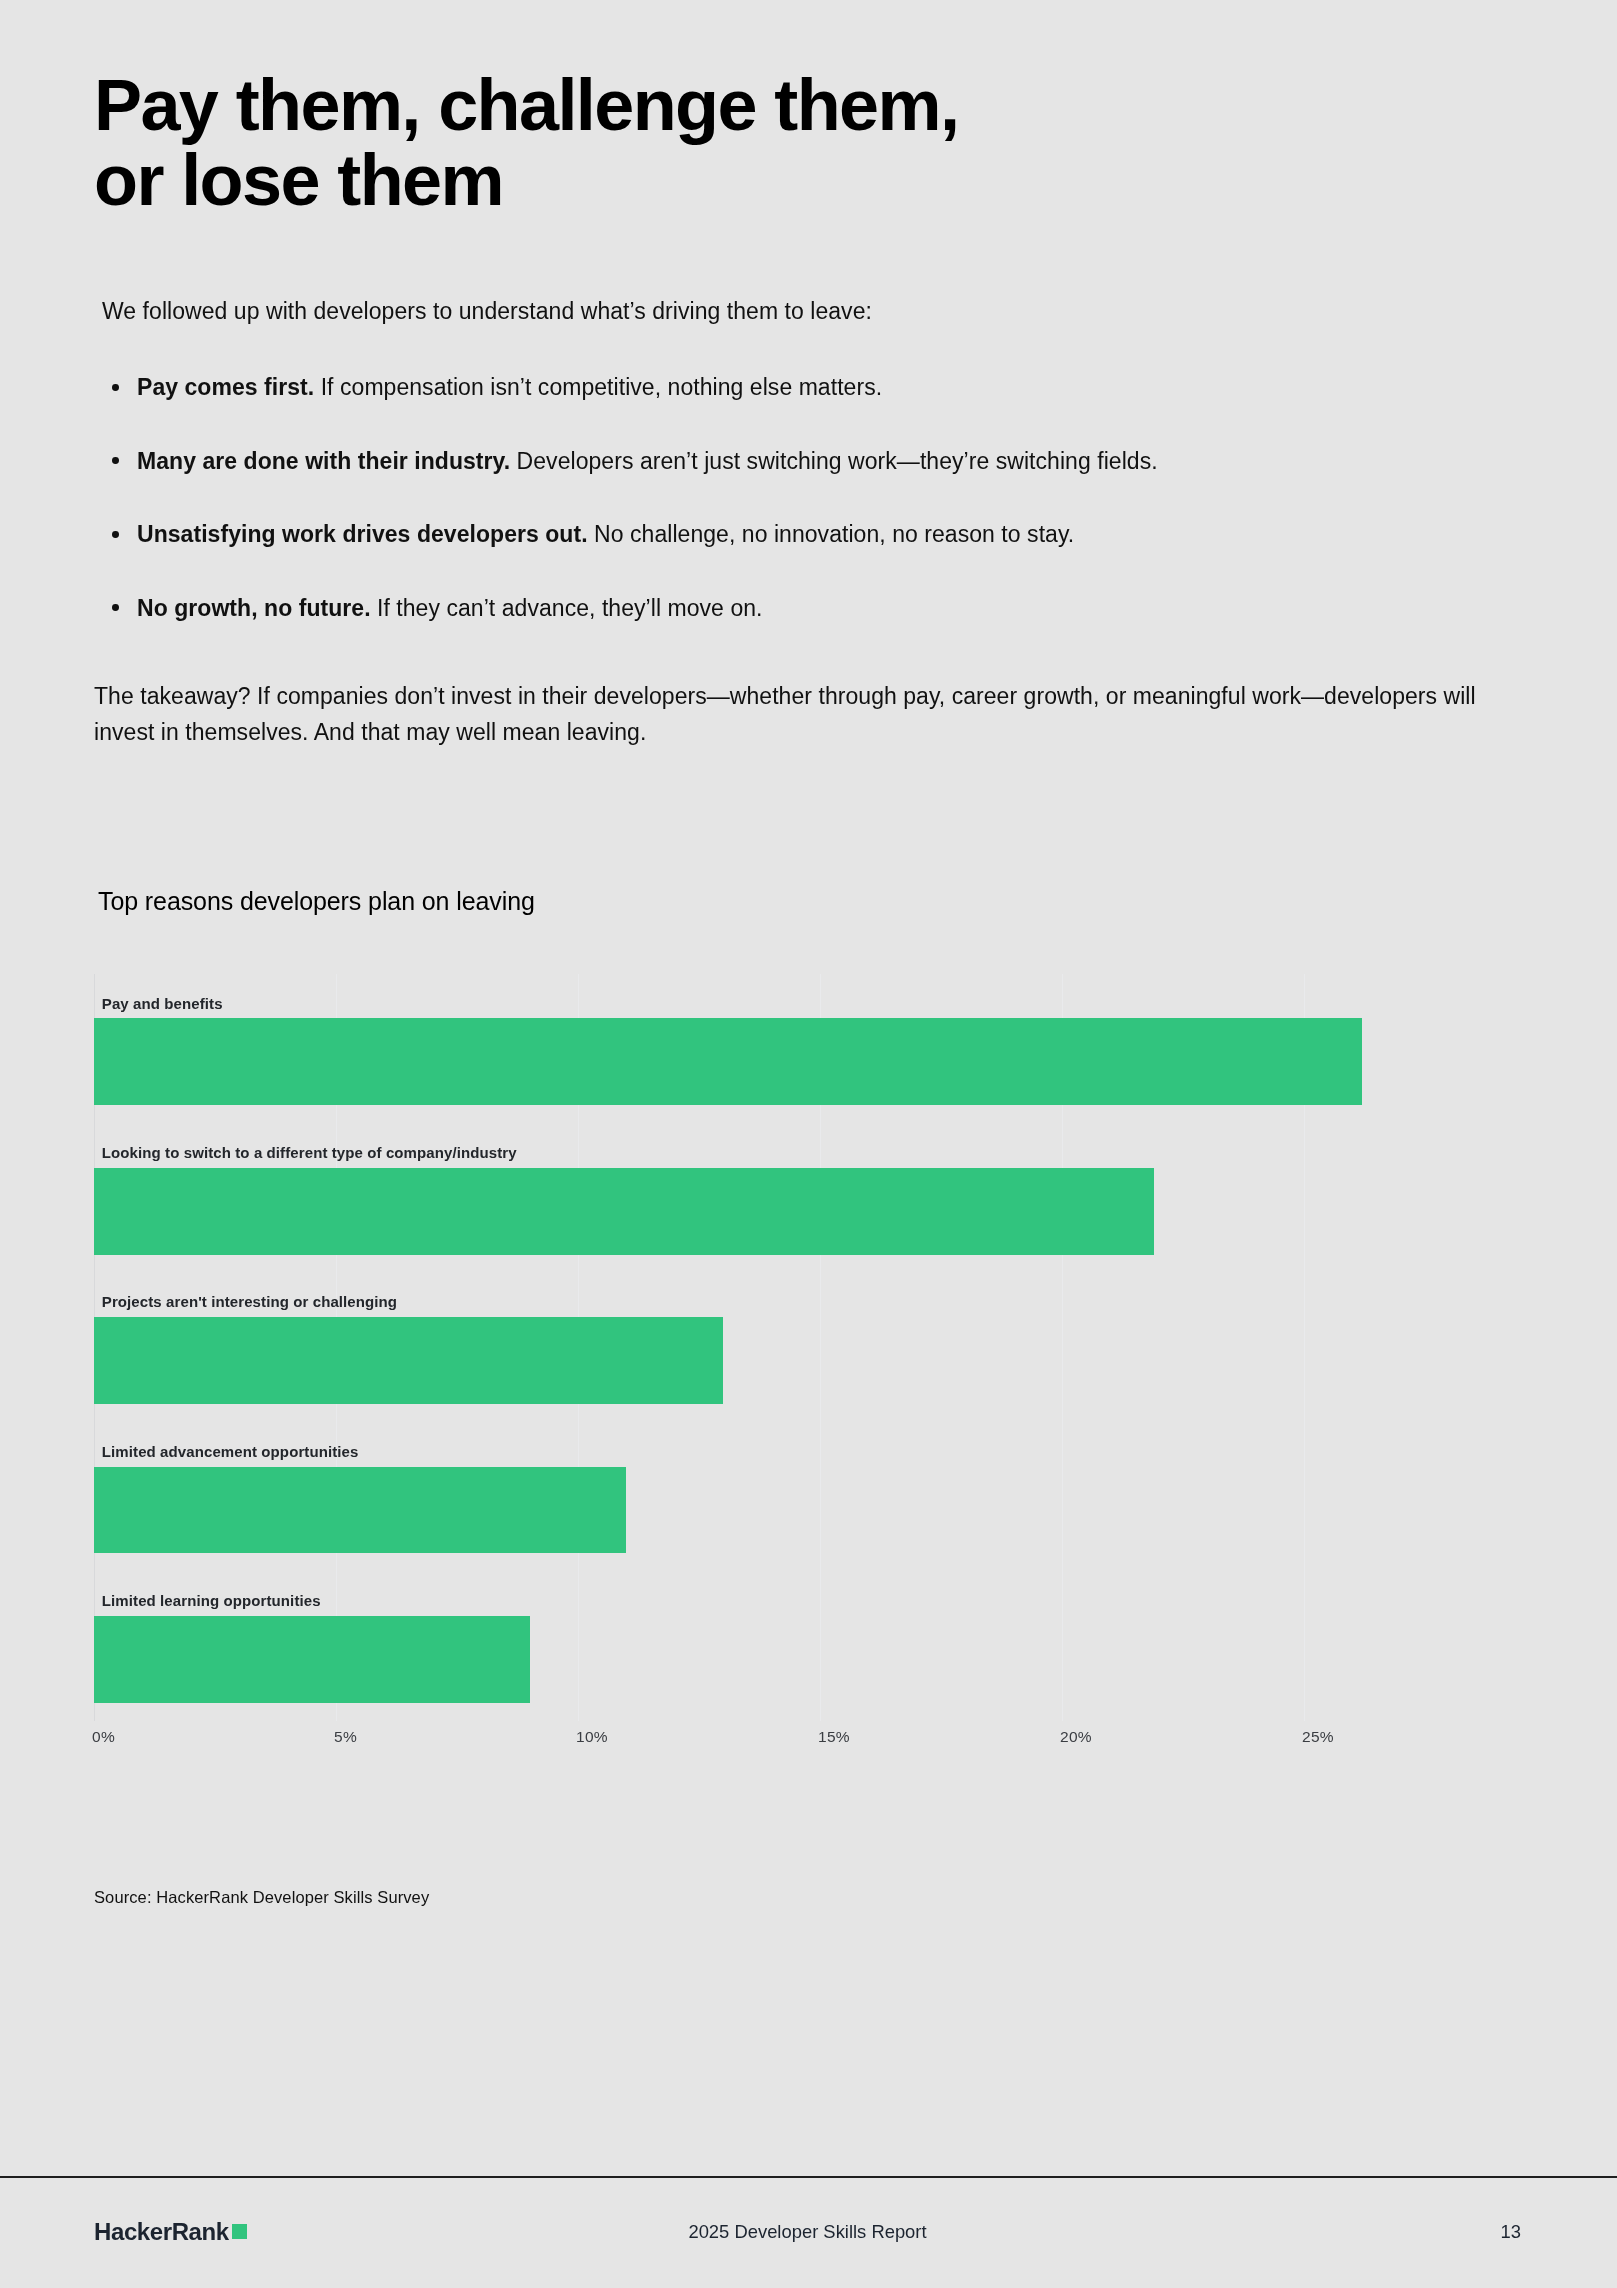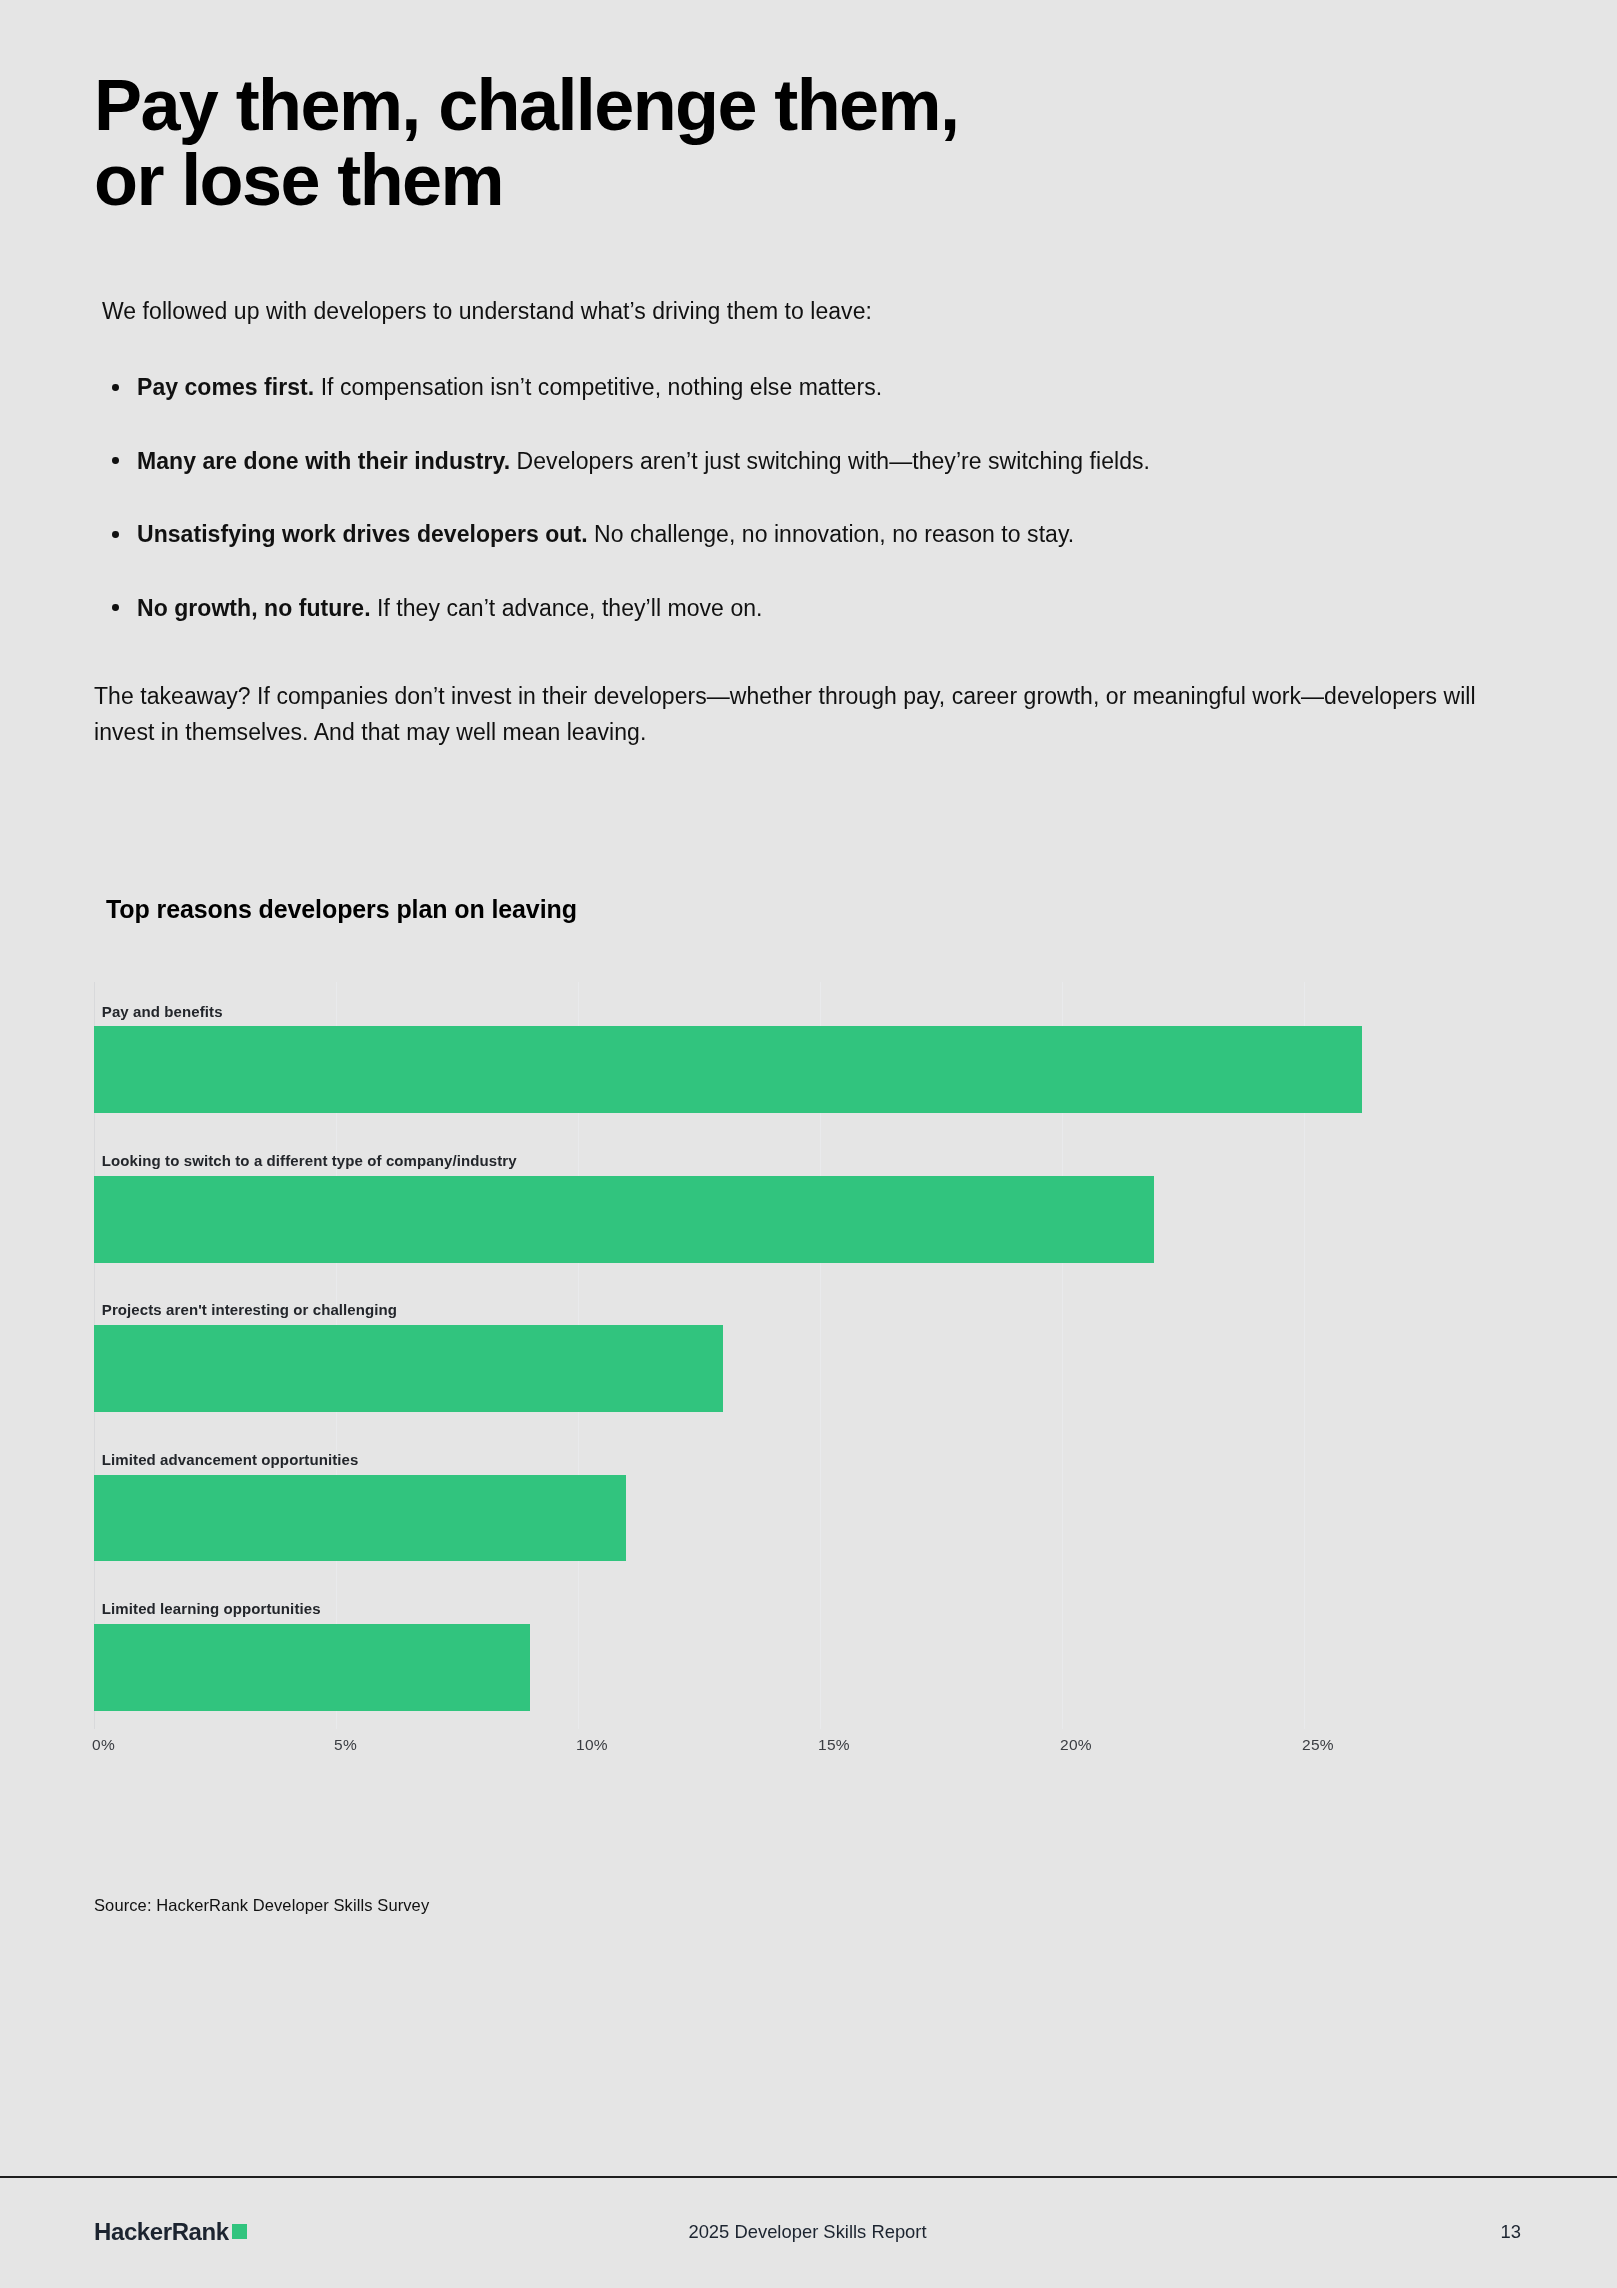--- a/index.html
+++ b/index.html
@@ -84,24 +84,24 @@
     padding-top: 54px;
     font-size: 23px;
     line-height: 1.55;
     color: #111111;
     max-width: 1426px;
     letter-spacing: 0.05px;
   }
 
   
   .chart-title {
-    margin: 12px;
+    margin: 4px;
     padding-top: 132px;
     font-size: 25px;
-    font-weight: 700;
+    font-weight: 400;
     color: #000000;
     letter-spacing: -0.1px;
   }
 
   .chart-wrap {
     position: relative;
     margin-top: 58px;
     width: 1331px;
     height: 796px;
   }
@@ -235,21 +235,21 @@
     <h1 class="headline">Pay them, challenge them,
 or lose them</h1>
 
     <p class="intro">We followed up with developers to understand what’s driving them to leave:</p>
 
     <ul class="bullets">
       <li>
         <span class="b-lead">Pay comes first.</span><span> If compensation isn’t competitive, nothing else matters.</span>
       </li>
       <li>
-        <span class="b-lead">Many are done with their industry.</span><span> Developers aren’t just switching with—they’re switching fields.</span>
+        <span class="b-lead">Many are done with their industry.</span><span> Developers aren’t just switching work—they’re switching fields.</span>
       </li>
       <li>
         <span class="b-lead">Unsatisfying work drives developers out.</span><span> No challenge, no innovation, no reason to stay.</span>
       </li>
       <li>
         <span class="b-lead">No growth, no future.</span><span> If they can’t advance, they’ll move on.</span>
       </li>
     </ul>
 
     <p class="takeaway">The takeaway? If companies don’t invest in their developers—whether through pay, career growth, or meaningful work—developers will invest in themselves. And that may well mean leaving.</p>

